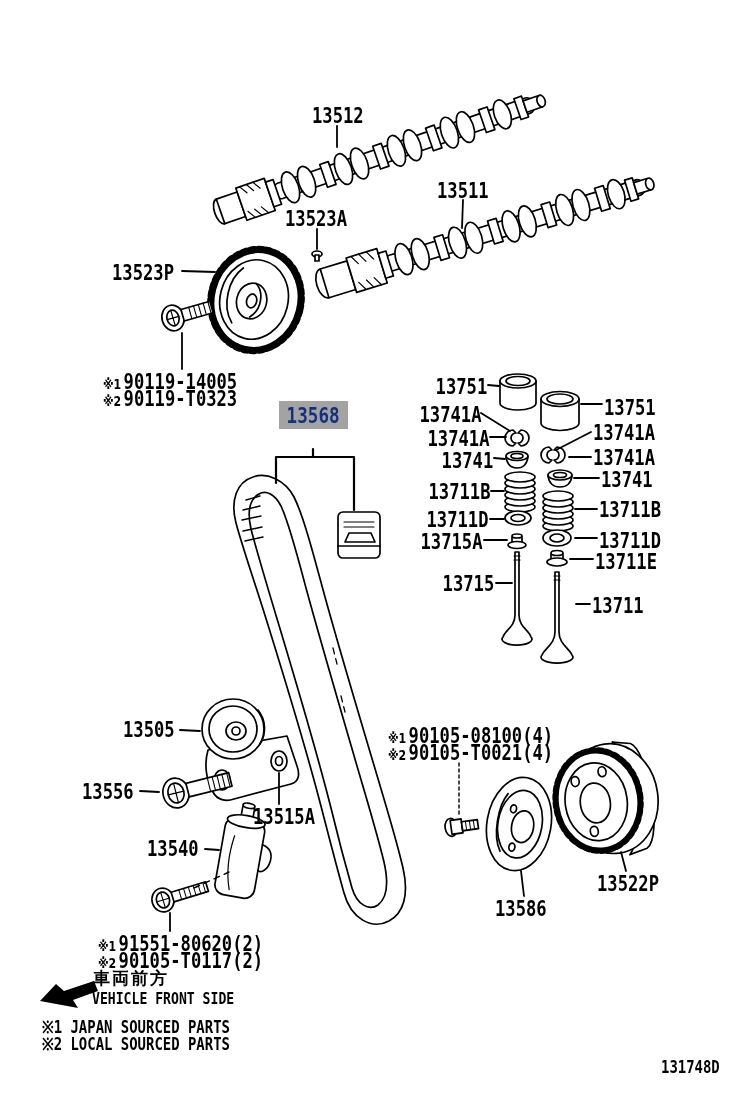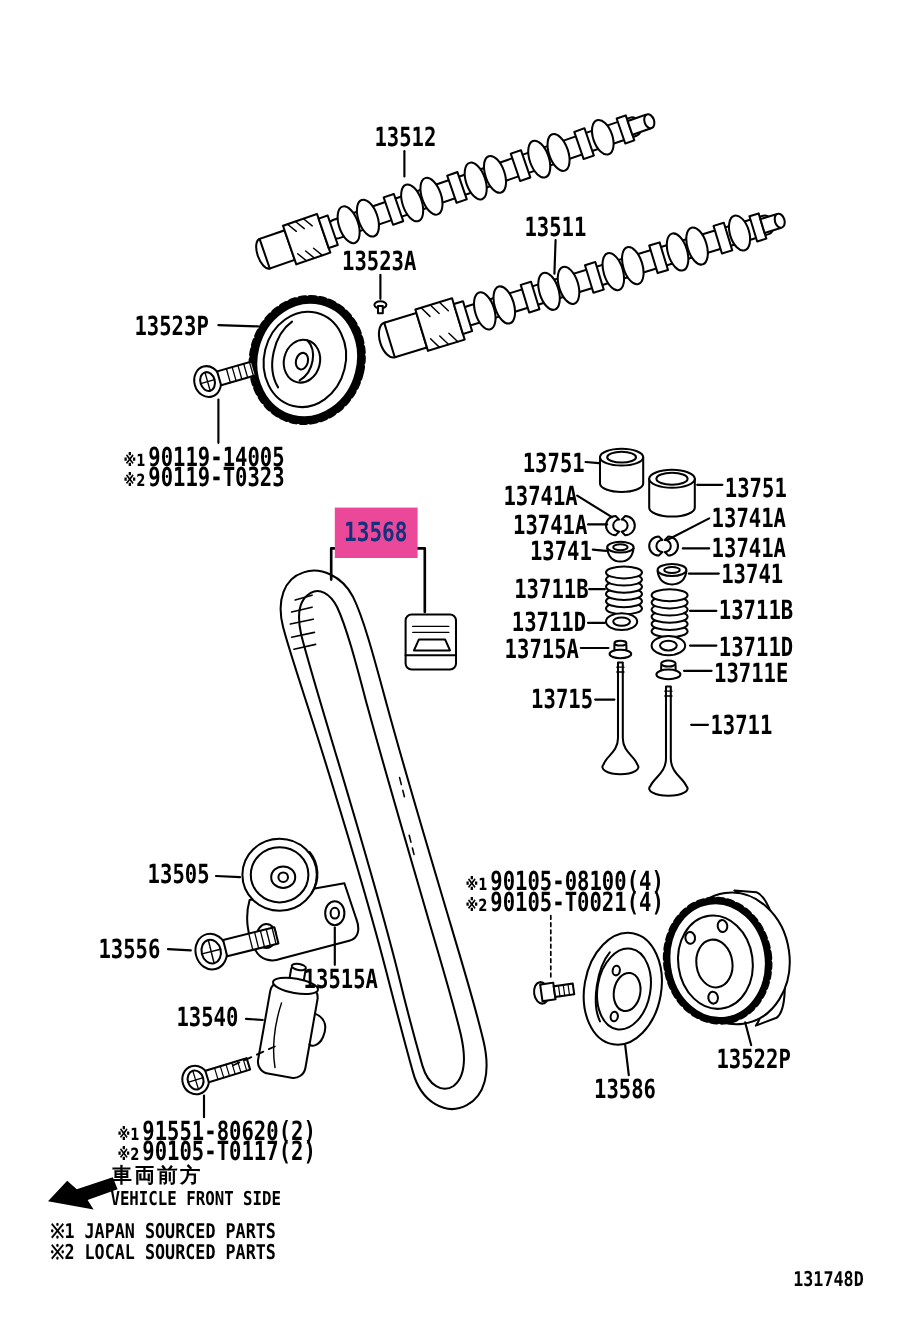--- a/index.html
+++ b/index.html
@@ -3,27 +3,27 @@
 <meta charset="utf-8">
 <style>
   html,body{margin:0;padding:0;background:#fff;}
   .stage{position:relative;width:756px;height:1108px;background:#ffffff;overflow:hidden;
          font-family:"DejaVu Sans Mono",monospace;color:#000;}
   svg{position:absolute;left:0;top:0;}
   .pn{position:absolute;font-weight:bold;font-size:22px;line-height:1;white-space:nowrap;
       transform:scaleX(0.78);transform-origin:0 0;color:#000;}
   .pn.r{transform-origin:100% 0;}
   .px{font-family:"DejaVu Sans",sans-serif;font-size:14px;font-weight:bold;margin-right:3px;}
-  .hl{position:absolute;left:279px;top:423px;width:69px;height:42px;background:#ec4899;
+  .hl{position:absolute;left:279px;top:401px;width:69px;height:28px;background:#a3a3a3;
       display:flex;align-items:center;justify-content:center;}
   .hl span{font-weight:bold;font-size:22px;color:#14317d;transform:scaleX(0.80);white-space:nowrap;}
   .note{position:absolute;font-weight:bold;font-size:17px;line-height:1;white-space:nowrap;
         transform:scaleX(0.82);transform-origin:0 0;font-family:"DejaVu Sans Mono",monospace;}
   .note.sm{font-size:16px;}
-  .jp{position:absolute;font-family:Liberation Serif, serif;font-weight:bold;font-size:17px;
+  .jp{position:absolute;font-family:Liberation Mono, monospace;font-weight:bold;font-size:17px;
       line-height:1;letter-spacing:2px;white-space:nowrap;}
   .code{position:absolute;font-weight:bold;font-size:17px;transform:scaleX(0.82);
         transform-origin:0 0;white-space:nowrap;}
 </style>
 </head>
 <body>
 
 <div class="stage">
 
 <svg width="756" height="1108" viewBox="0 0 756 1108">

